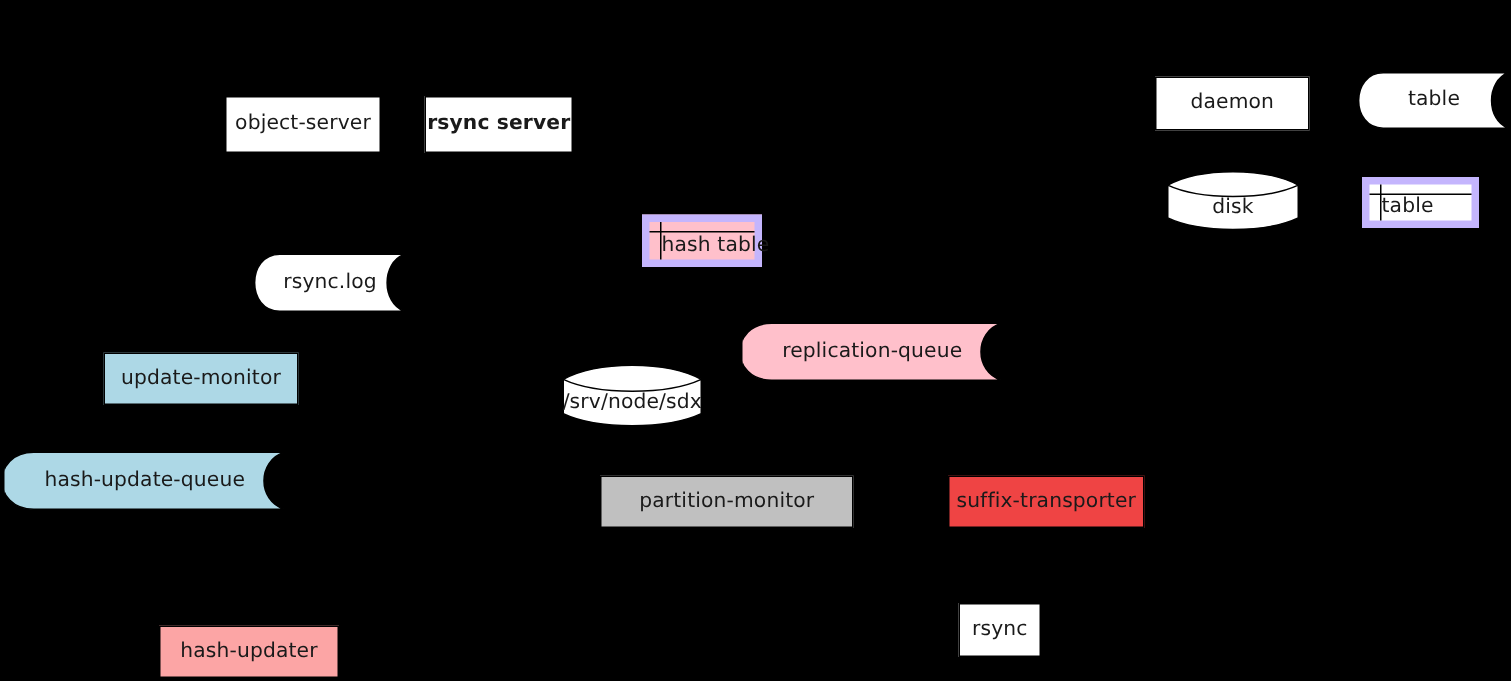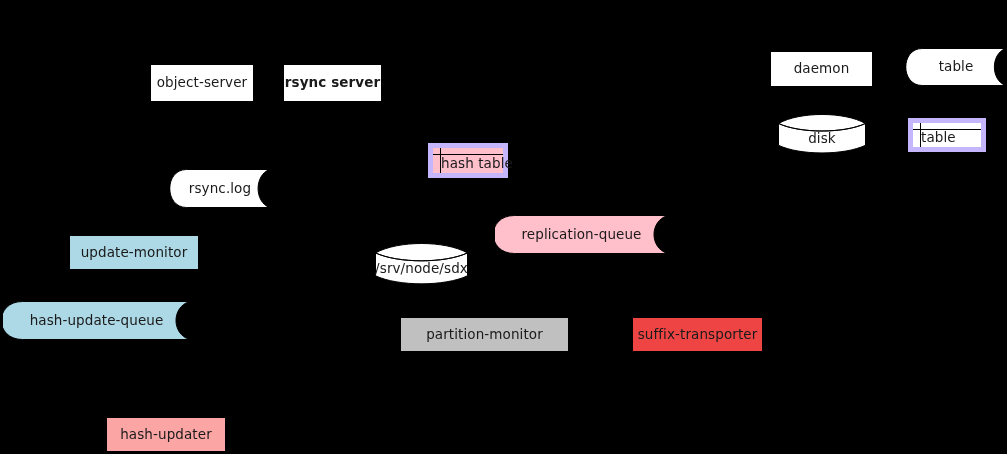--- a/index.html
+++ b/index.html
@@ -165,20 +165,23 @@
     </div>
     <div class="node shape-box" style="left: 400px; top: 317px; width: 169px; height: 35px; background: rgb(192, 192, 192);">
       <span class="lbl">partition-monitor</span>
     </div>
     <div class="node shape-box" style="left: 632px; top: 317px; width: 131px; height: 35px; background: #ef4444;">
       <span class="lbl">suffix-transporter</span>
     </div>
     <div class="node shape-box" style="left: 106px; top: 417px; width: 120px; height: 35px; background: #fca5a5; justify-content: center;">
       <span class="lbl">hash-updater</span>
     </div>
+    <div class="node shape-box" style="left: 639px; top: 402px; width: 55px; height: 36px; background: rgb(255, 255, 255);">
+      <span class="lbl">rsync</span>
+    </div>
     <div class="node shape-box" style="left: 770px; top: 51px; width: 103px; height: 36px; background: rgb(255, 255, 255);">
       <span class="lbl">daemon</span>
     </div>
     <div class="node shape-file" style="left: 906px; top: 48px; width: 100px; height: 38px;">
       <div class="file-body">
         <svg viewBox="0 0 100 38" preserveAspectRatio="none">
           <path d="M 16.15 0.5 L 99.5 0.5 C 84.6575 6.08, 84.6575 31.919999999999998, 99.5 37.5 L 16.15 37.5 C -5.699999999999999 37.5, -5.699999999999999 0.5, 16.15 0.5 Z" fill="#ffffff" stroke="#000000" stroke-width="1"></path>
         </svg>
       </div>
       <span class="lbl">table</span>

